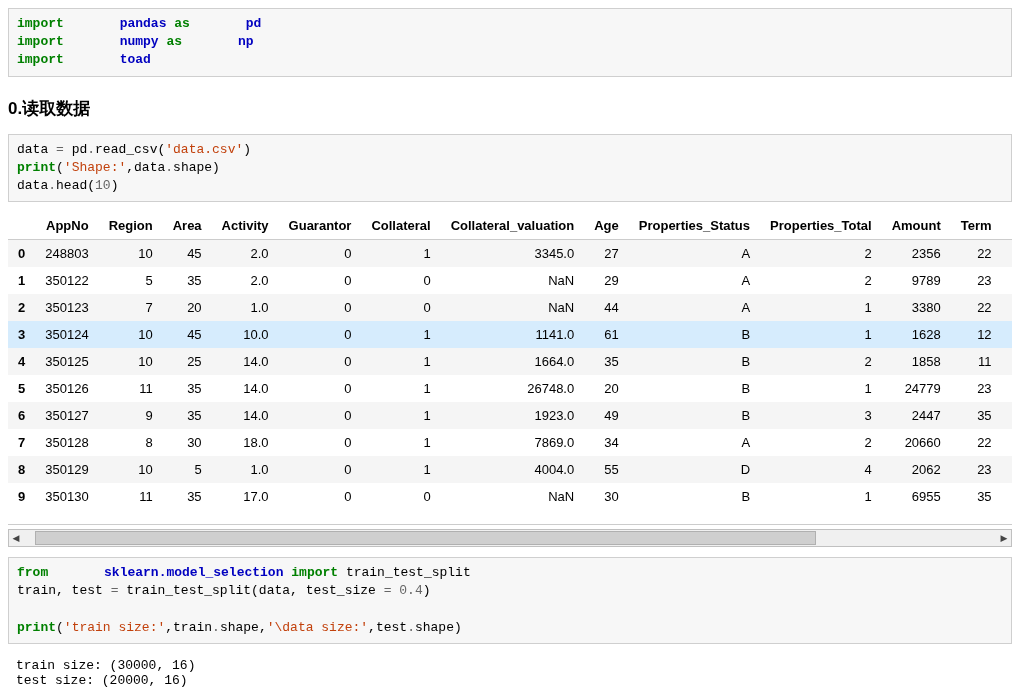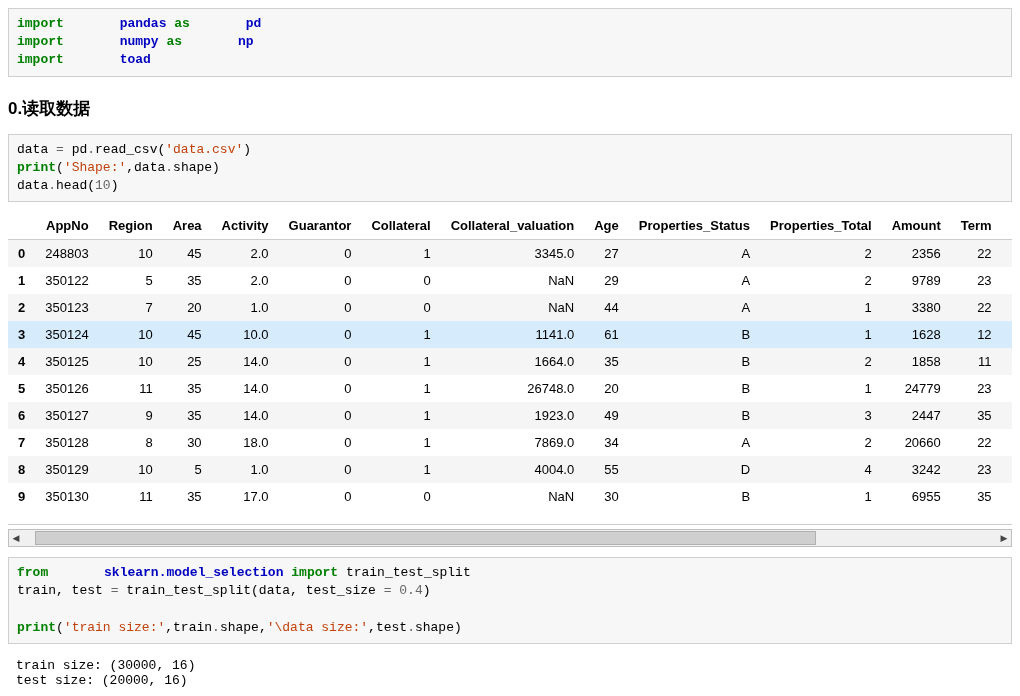--- a/index.html
+++ b/index.html
@@ -279,21 +279,21 @@
             <td>350129</td>
             <td>10</td>
             <td>5</td>
             <td>1.0</td>
             <td>0</td>
             <td>1</td>
             <td>4004.0</td>
             <td>55</td>
             <td>D</td>
             <td>4</td>
-            <td>3242</td>
+            <td>2062</td>
             <td>23</td>
             <td>2</td>
           </tr>
           <tr>
             <th>9</th>
             <td>350130</td>
             <td>11</td>
             <td>35</td>
             <td>17.0</td>
             <td>0</td>

